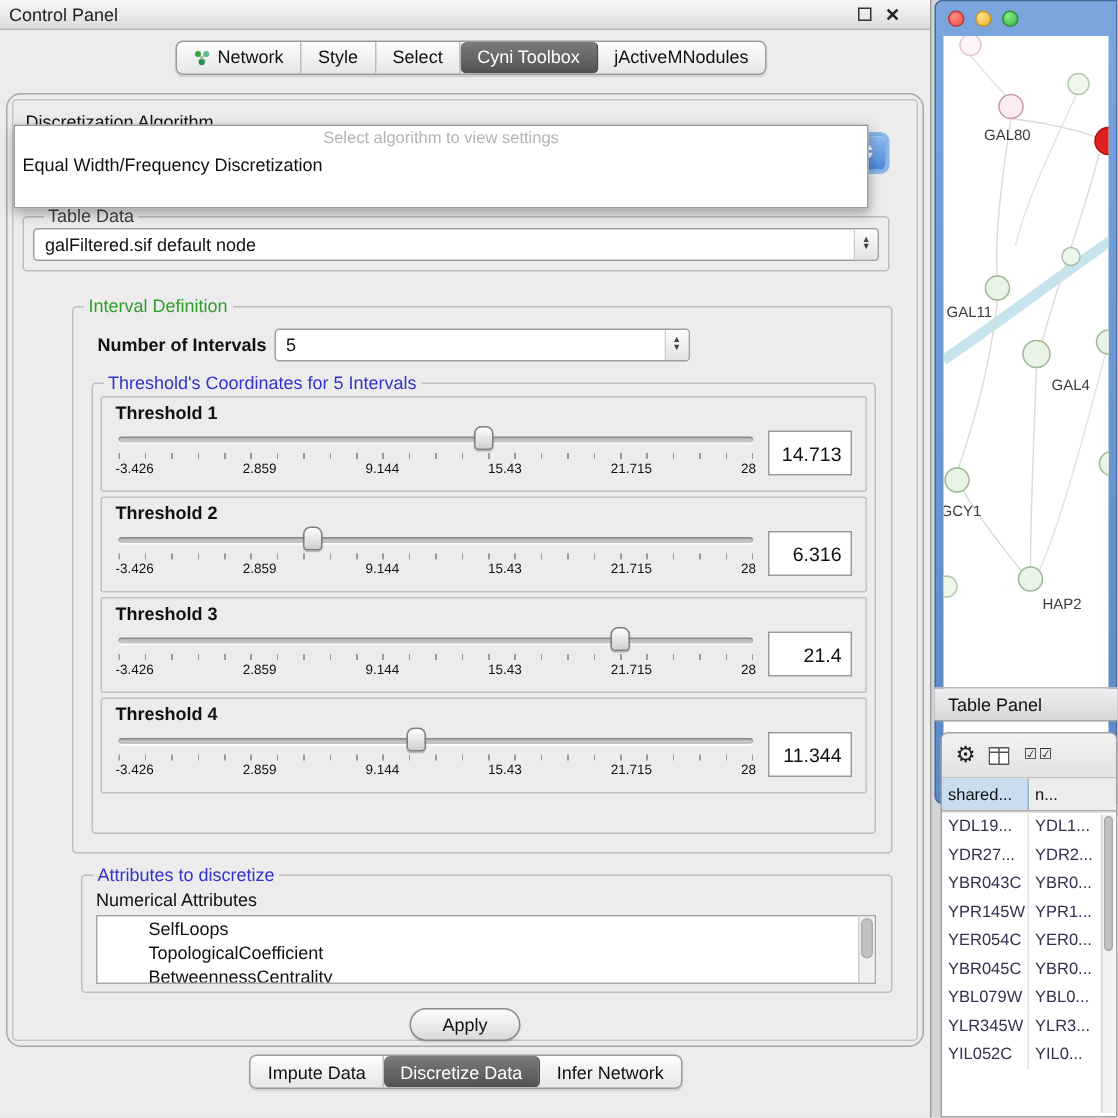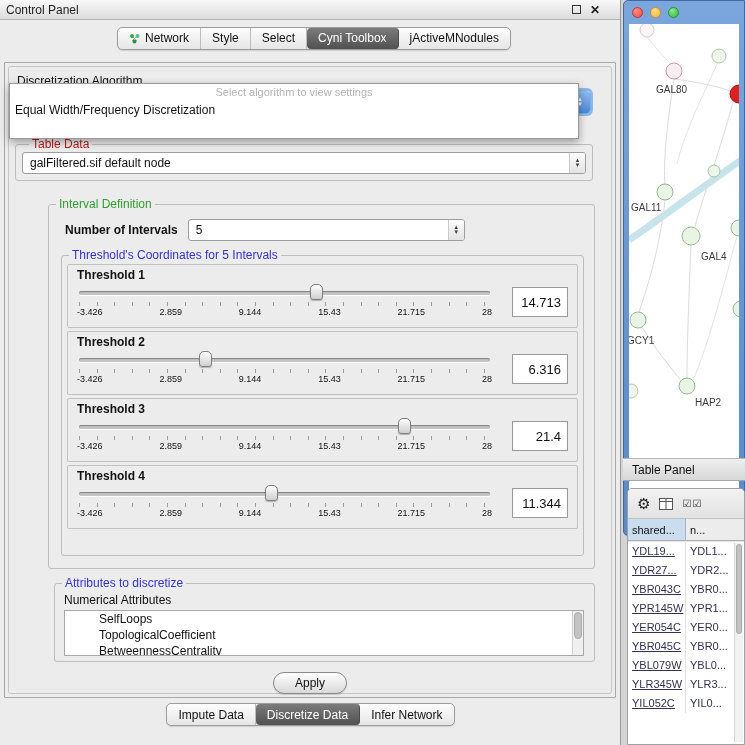--- a/index.html
+++ b/index.html
@@ -27,21 +27,21 @@
   .tabstrip { display:flex; align-items:stretch; height:23px;
     border:1px solid #9c9c9c; border-radius:5px; overflow:hidden;
     background:linear-gradient(#fdfdfd,#e6e6e6); box-shadow:0 1px 1px rgba(0,0,0,.12); }
   .tab { display:flex; align-items:center; gap:5px; padding:0 11px; font-size:12px;
     color:#111; border-right:1px solid #bdbdbd; white-space:nowrap; }
   .tab:last-child { border-right:none; }
   .tab.selected { background:linear-gradient(#7b7b7b,#515151); color:#fff;
     border-radius:4px; border-right:1px solid #4a4a4a; }
 
   .main-panel { position:absolute; left:4px; top:62px; width:612px; height:636px;
-    border:1px solid #a8a8a8; border-radius:1px; background:#ececec; }
+    border:1px solid #a8a8a8; border-radius:10px; background:#ececec; }
   .inner-outline { position:absolute; inset:3px; border:1px solid #c6c6c6; border-radius:3px; pointer-events:none; }
 
   .algo-label { position:absolute; left:12px; top:11px; font-size:12px; }
   .algo-combo { position:absolute; left:14px; top:27px; width:572px; height:24px;
     background:#fff; border:1px solid #7ab0e8; border-radius:4px;
     box-shadow:0 0 0 2px rgba(110,165,230,.75); display:flex; }
   .algo-combo .cap { margin-left:auto; width:20px; border-radius:0 3px 3px 0;
     background:linear-gradient(#8fbcee,#4b87d9); display:flex; flex-direction:column;
     align-items:center; justify-content:center; color:#fff; font-size:6px; line-height:5px; }
 
@@ -49,39 +49,39 @@
     background:#fff; border:1px solid #9a9a9a; box-shadow:0 3px 8px rgba(0,0,0,.35); z-index:40;
     padding-top:2px; }
   .popup-placeholder { text-align:center; color:#b3b3b3; font-size:11px; height:16px; }
   .popup-opt { font-size:12px; padding:1px 5px; height:17px; }
   .popup-opt.bold { font-weight:bold; }
 
   fieldset { border:1px solid #bdbdbd; border-radius:3px; margin:0; padding:0; background:transparent; }
   legend { font-size:12px; margin-left:7px; padding:0 3px; }
   legend.green { color:#2f9e2f; }
   legend.blue { color:#3333cc; }
-  legend.black { color:#b91c1c; }
+  legend.black { color:#404040; }
 
   .tabledata-fs { position:absolute; left:10px; top:74px; width:578px; height:44px; padding:1px 6px 4px; }
   .combo { height:22px; background:#fff; border:1px solid #9e9e9e; border-radius:3px;
     display:flex; align-items:center; padding-left:7px; font-size:12px; }
   .combo .stepper { margin-left:auto; width:16px; height:100%; display:flex; flex-direction:column;
     align-items:center; justify-content:center; color:#444; font-size:6px; line-height:5px;
     border-left:1px solid #c9c9c9; background:linear-gradient(#fdfdfd,#e3e3e3); border-radius:0 2px 2px 0; }
 
   .interval-fs { position:absolute; left:43px; top:134px; width:547px; height:372px; }
-  .ni-row { display:flex; align-items:center; margin:8px 0 0 16px; gap:10px; }
+  .ni-row { display:flex; align-items:center; margin:8px 0 0 16px; gap:5px; }
   .ni-label { font-weight:bold; font-size:12px; }
   .ni-combo { width:277px; }
 
   .thr-fs { margin:7px 10px 0 12px; height:308px; }
   .thr-box { height:64px; margin:2px 5px 3px; border:1px solid #c2c2c2; border-radius:2px;
     padding:3px 9px 0; background:#ececec; }
   .thr-label { font-weight:bold; font-size:12px; height:15px; }
-  .thr-row { display:flex; align-items:center; gap:20px; }
+  .thr-row { display:flex; align-items:center; gap:8px; }
   .slider { position:relative; flex:1; height:38px; }
   .track { position:absolute; left:2px; right:2px; top:8px; height:4px; background:#c4c4c4;
     border-radius:2px; box-shadow:inset 0 1px 1px rgba(0,0,0,.35), 0 1px 0 #fff; }
   .thumb { position:absolute; top:1px; width:13px; height:16px; margin-left:-7px;
     border:1px solid #7e7e7e; border-radius:5px 5px 3px 3px;
     background:linear-gradient(#fefefe,#cfcfcf); box-shadow:0 1px 1px rgba(0,0,0,.25); }
   .ticks { position:absolute; left:2px; right:2px; top:19px; height:4px;
     background:repeating-linear-gradient(to right, #9a9a9a 0 1px, transparent 1px 17.6px); }
   .tick-labels { position:absolute; left:0; right:0; top:24px; display:flex;
     justify-content:space-between; font-size:9px; color:#111; }
@@ -128,21 +128,21 @@
   .gear { font-size:15px; color:#222; line-height:15px; }
   .checks { display:flex; gap:1px; font-size:10px; color:#333; line-height:10px; }
   .tw-header { display:flex; height:22px; border-bottom:1px solid #aeaeae; background:#ececec;
     font-size:11px; align-items:stretch; }
   .tw-header .h1 { width:58px; background:#c9ddef; border-right:1px solid #9fb4c6;
     display:flex; align-items:center; padding-left:4px; }
   .tw-header .h2 { flex:1; display:flex; align-items:center; padding-left:4px; }
   .tw-rows { position:absolute; left:0; right:0; top:53px; bottom:0; background:#fff; }
   .t-row { display:flex; height:19px; line-height:19px; font-size:11px; color:#323250; }
   .t-row .c1 { width:58px; padding-left:4px; border-right:1px solid #e2e2e2;
-    overflow:hidden; white-space:nowrap;text-decoration:underline; }
+    overflow:hidden; white-space:nowrap; }
   .t-row .c2 { flex:1; padding-left:4px; overflow:hidden; white-space:nowrap; }
   .tw-scroll { position:absolute; right:1px; top:54px; bottom:2px; width:9px;
     background:#f2f2f2; border-left:1px solid #d4d4d4; }
   .tw-scroll .vthumb { position:absolute; left:1px; right:1px; top:1px; height:45%;
     background:#c2c2c2; border-radius:4px; border:1px solid #ababab; }
 </style>
 </head>
 <body>
 
 <div class="control-panel">

